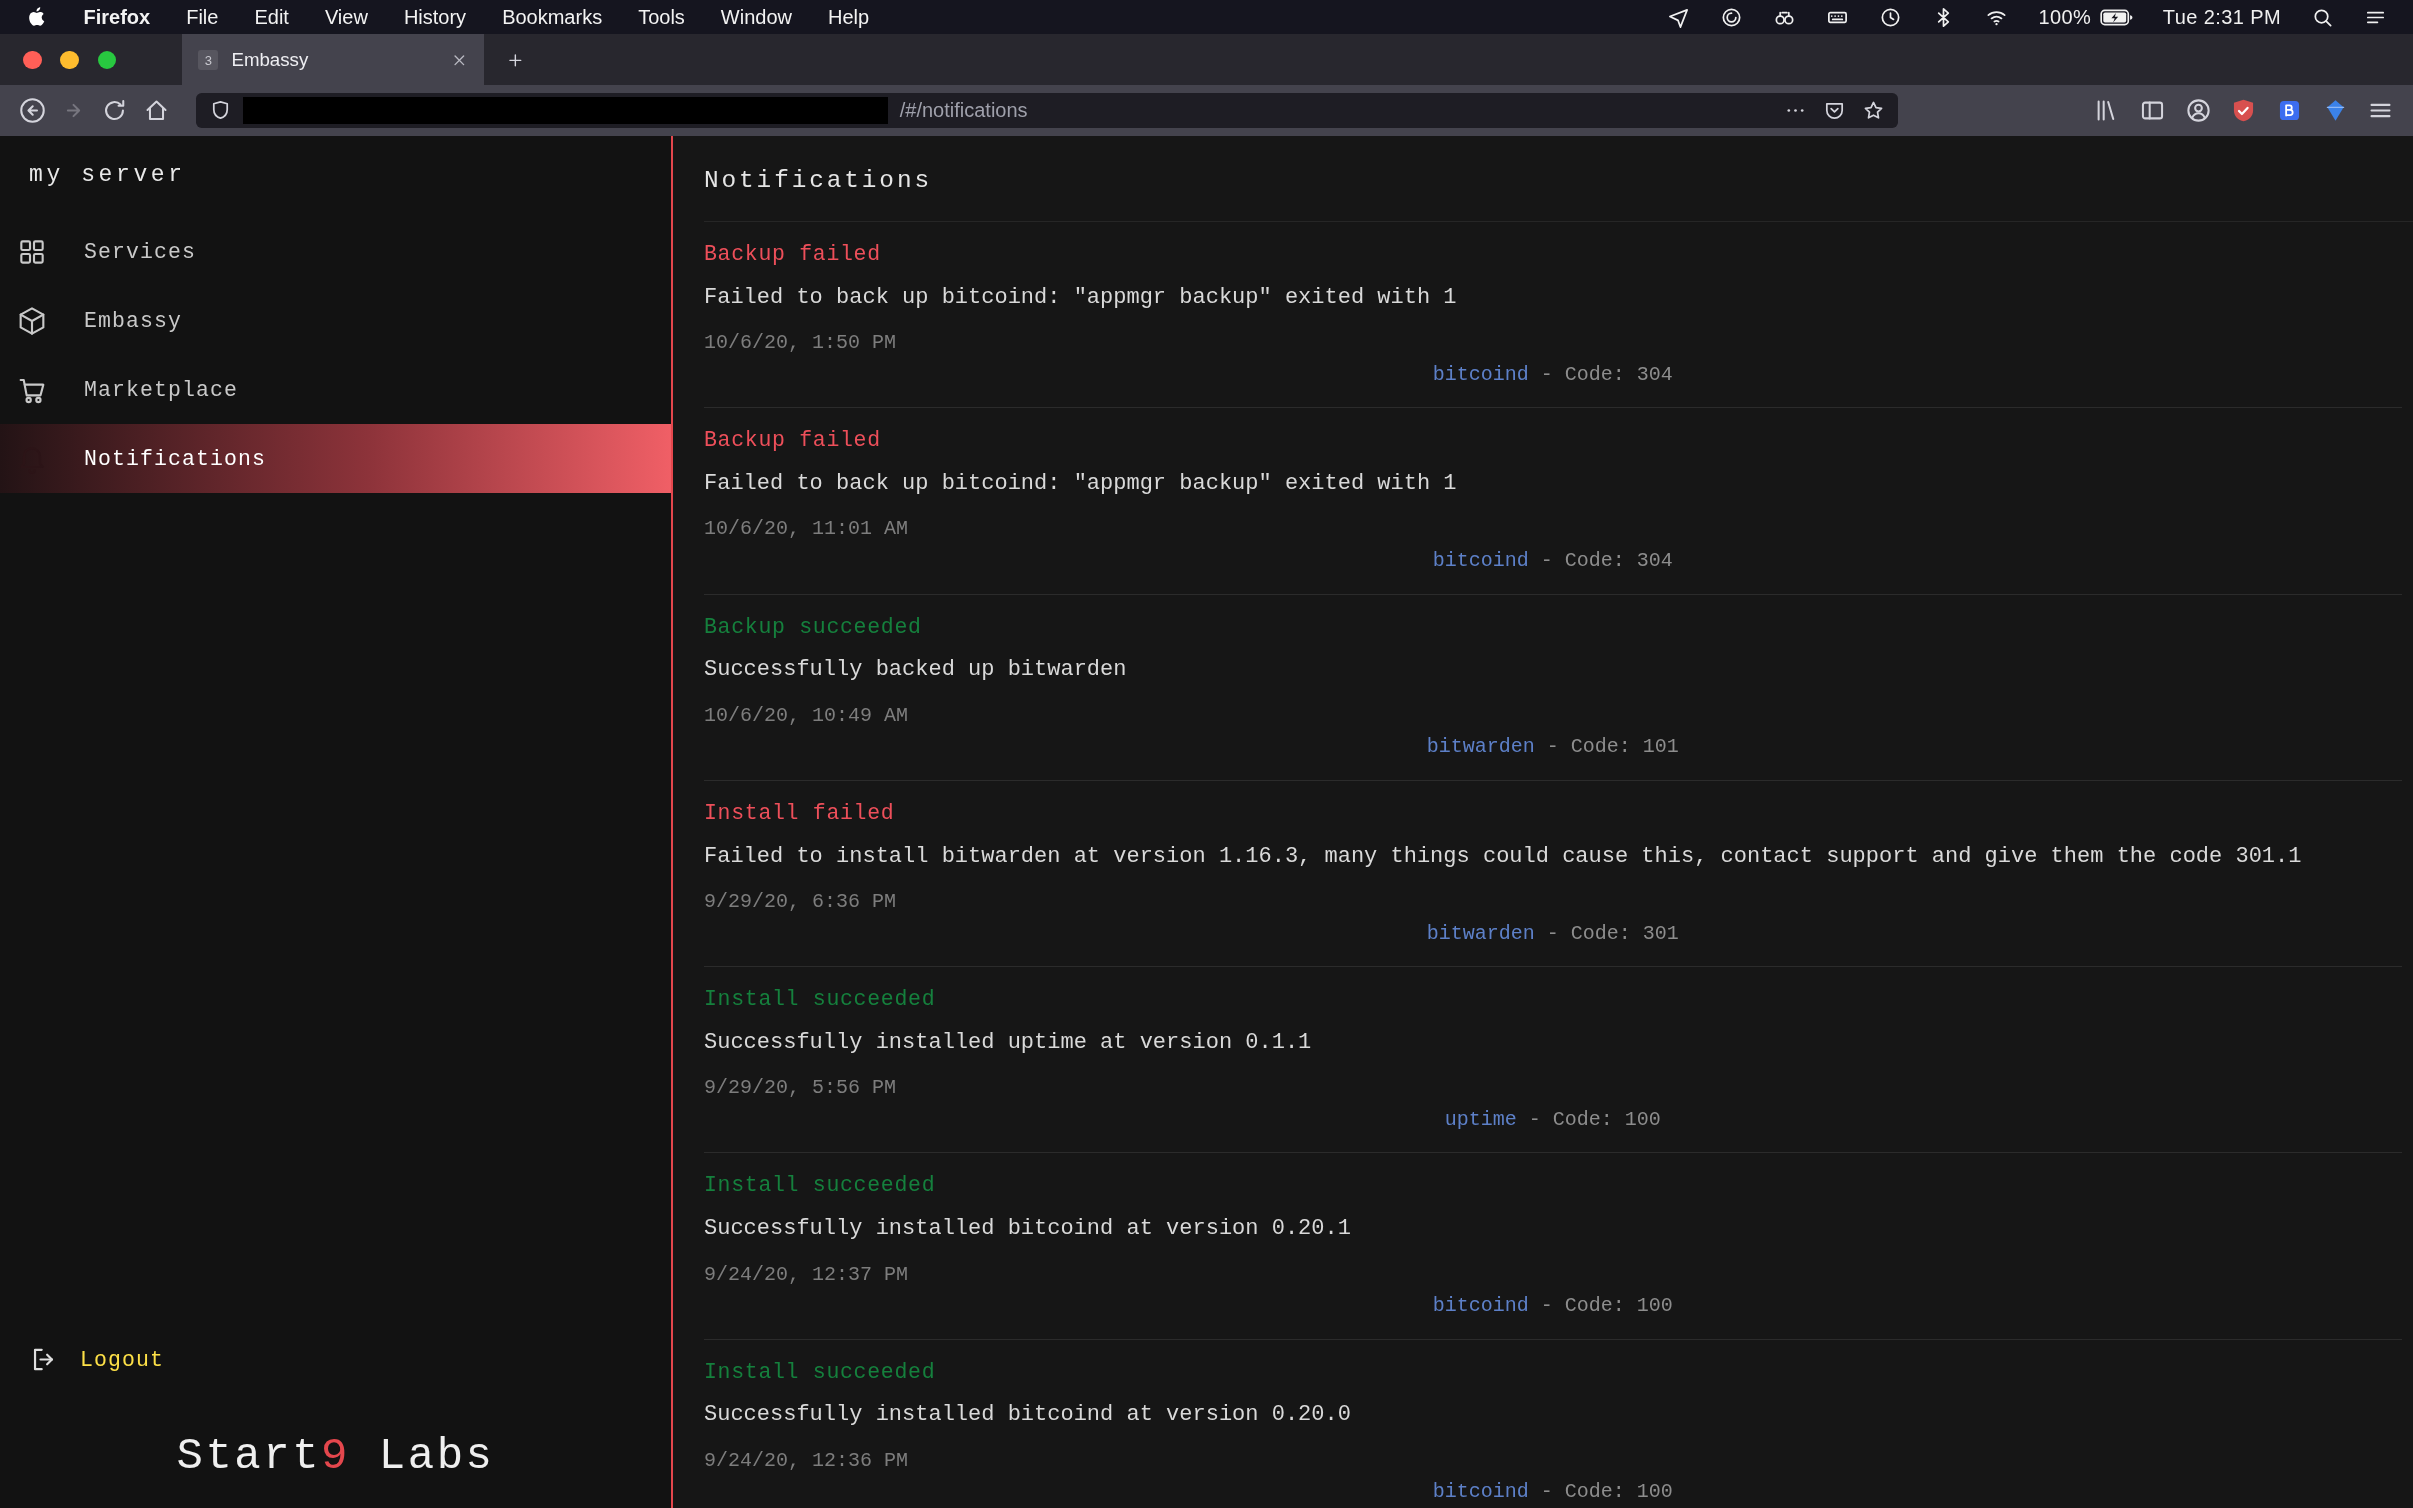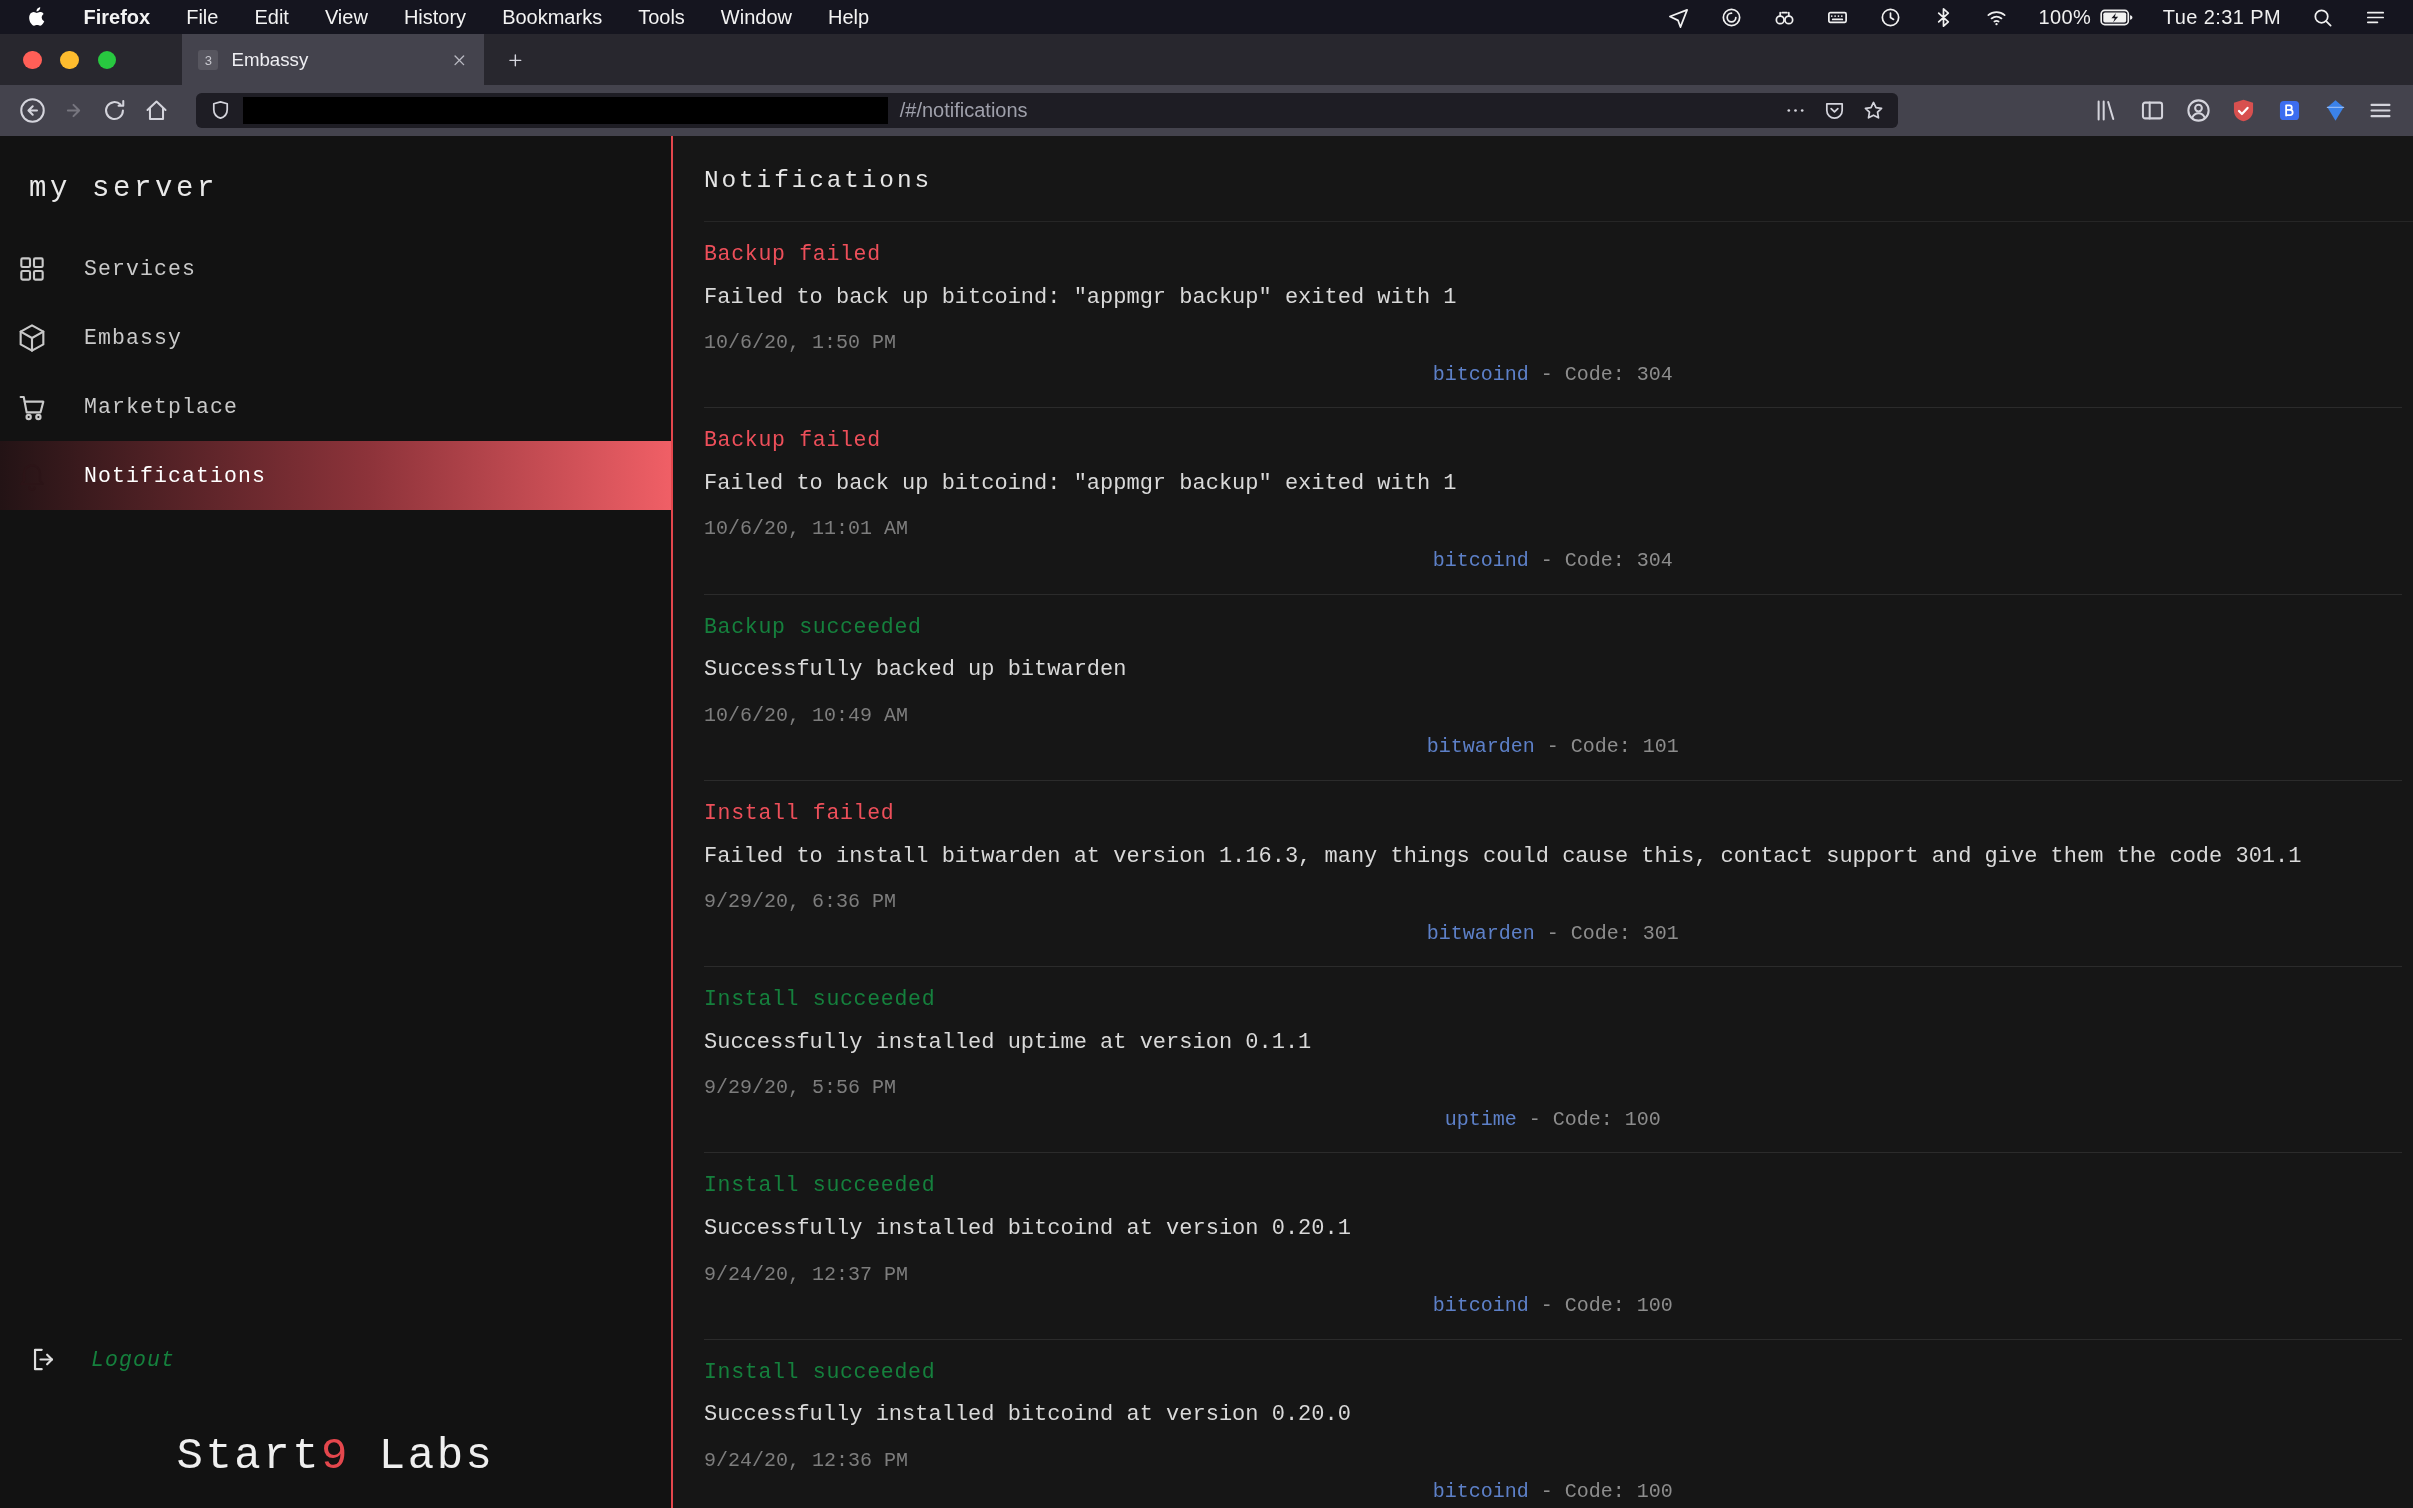--- a/index.html
+++ b/index.html
@@ -48,29 +48,29 @@
   .url-text { color:#9fa0ab; font-size:20px; }
   .urlbar-right { margin-left:auto; display:flex; align-items:center; gap:16px; }
   .toolbar-right { display:flex; align-items:center; gap:18.7px; }
   .ext-red svg, .ext-blue svg, .ext-diamond svg { stroke:none; }
 
   
   .app { position:absolute; top:136px; left:0; right:0; bottom:0; background:#161616;
          font-family:"Liberation Mono", "DejaVu Sans Mono", monospace; }
   .sidebar { position:absolute; left:0; top:0; bottom:0; width:673px; background:#121212;
              border-right:2.2px solid #e4474d; display:flex; flex-direction:column; }
-  .server-name { margin:36px 0 29px 29px; font-size:29px; letter-spacing:3.6px; color:#e9e9e9; }
+  .server-name { margin:26px 0 29px 29px; font-size:23px; letter-spacing:3.6px; color:#e9e9e9; }
   .nav-item { height:69px; display:flex; align-items:center; padding-left:16px; gap:36px;
               color:#c9c9c9; font-size:21.5px; letter-spacing:1.1px; cursor:pointer; }
   .nav-item .icon svg { width:32px; height:32px; stroke-width:1.6; }
   .nav-item.active { background:linear-gradient(90deg, #231315 0%, #8d333a 55%, #f05f66 100%); color:#ffffff; }
   .nav-item.active .icon { color:#2c1417; }
   .sidebar-bottom { margin-top:auto; }
-  .logout { display:flex; align-items:center; gap:33px; padding-left:29px; margin-bottom:62px;
-            color:#15803d; font-size:21.5px; letter-spacing:1.1px; cursor:pointer;font-style:italic; }
+  .logout { display:flex; align-items:center; gap:22px; padding-left:29px; margin-bottom:62px;
+            color:#fde047; font-size:21.5px; letter-spacing:1.1px; cursor:pointer; }
   .logout .icon { color:#dedede; }
   .logout .icon svg { width:29px; height:29px; }
   .brand { text-align:center; font-size:44px; letter-spacing:2.5px; color:#efefef;
            margin-bottom:32px; line-height:40px; }
   .brand .accent { color:#e4474d; }
 
   .content { position:absolute; left:675px; top:0; right:0; bottom:0; padding-left:29px; overflow:hidden; }
   .page-title { margin:30px 0 26px 0; font-size:24.4px; letter-spacing:2.9px; color:#e6e6e6; line-height:29px; }
   .notif-list { border-top:1.4px solid #262626; padding-right:11.5px; }
   .notif { padding:20px 0 21.5px 0; border-bottom:1.4px solid #2b2b2b; }

